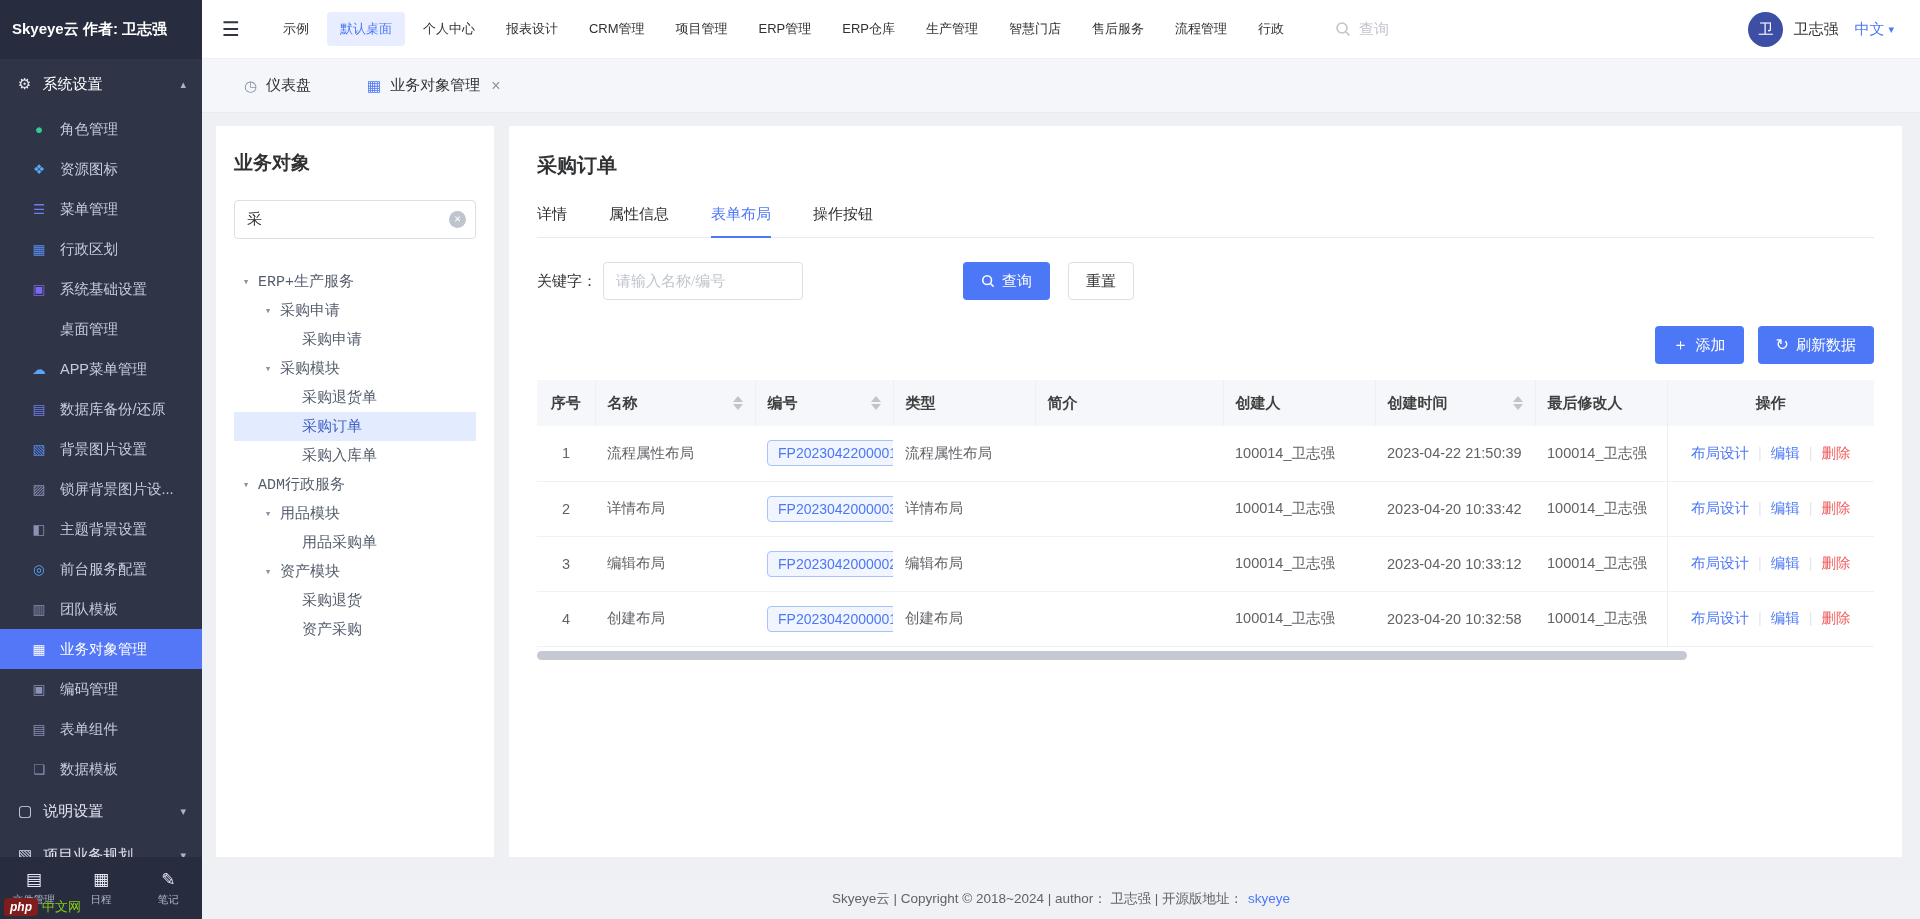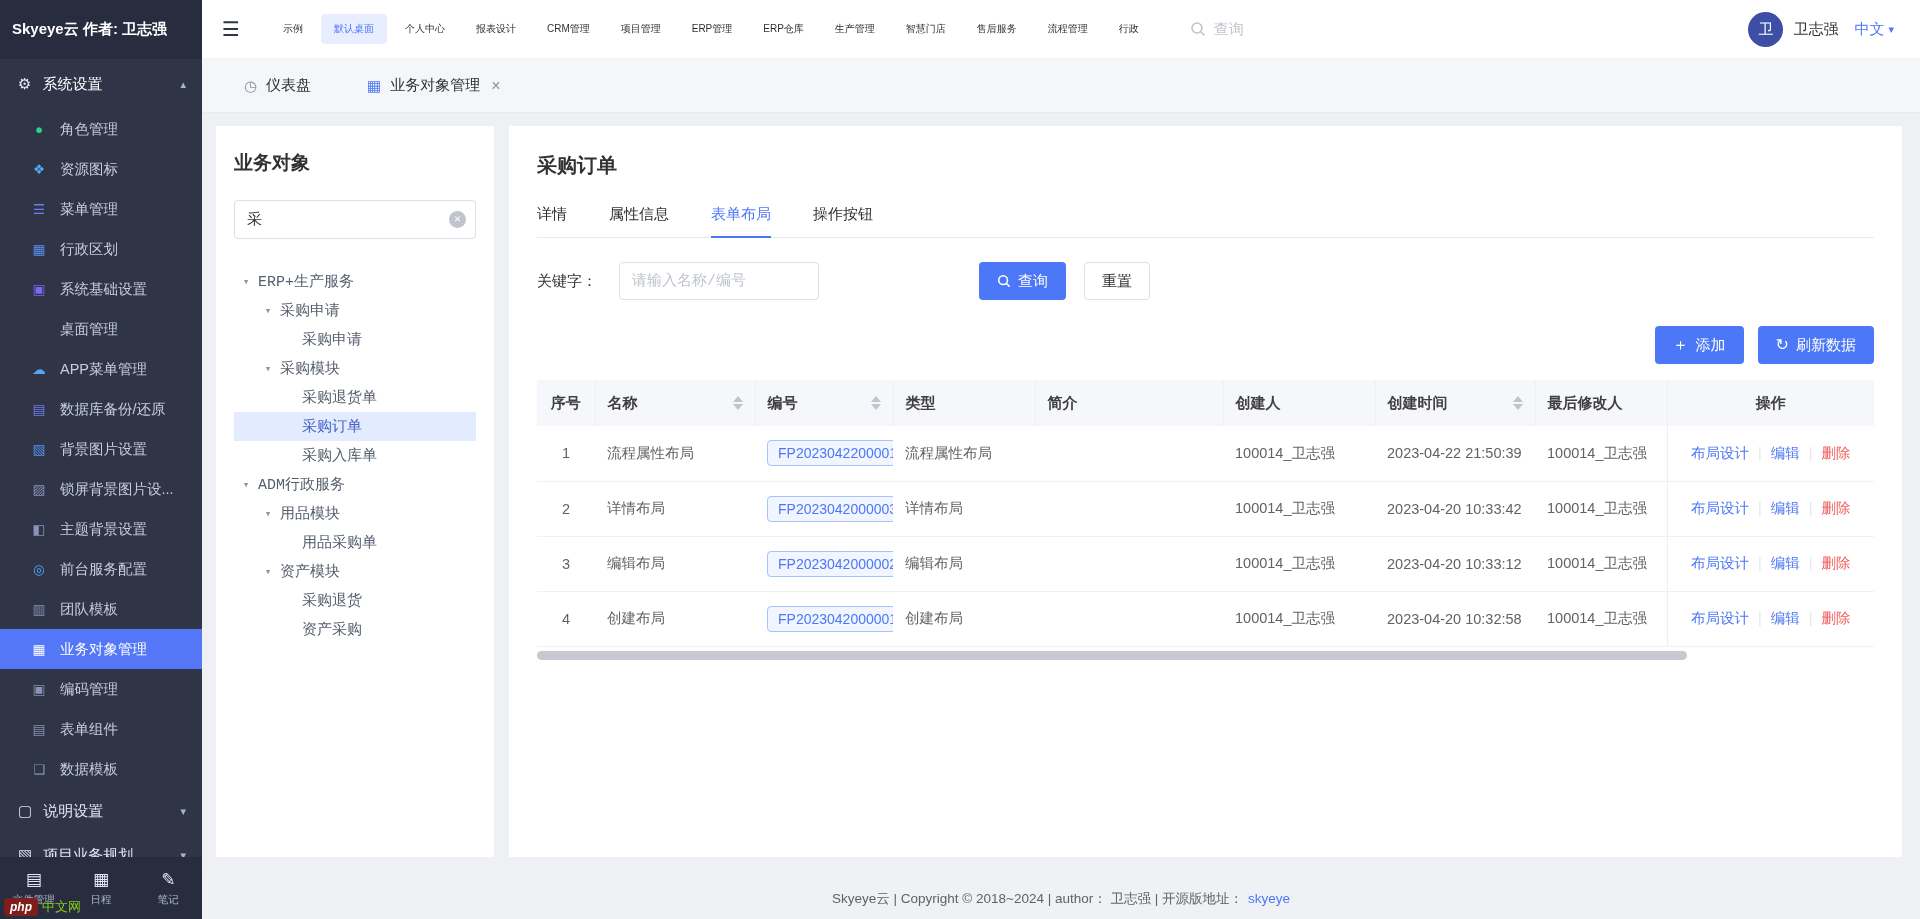--- a/index.html
+++ b/index.html
@@ -26,21 +26,21 @@
   .dock-item .lb { font-size:10.5px; color:#aeb4c8; }
   .watermark { position:absolute; left:4px; bottom:3px; display:flex; align-items:center; gap:4px; z-index:5; }
   .php-badge { background:#7f1d1d; color:#fff; font-weight:bold; font-size:12px; padding:2px 6px; border-radius:4px; font-style:italic; }
   .wm-text { font-size:13px; color:#84cc16; }
 
   
   .main-col { flex:1; min-width:0; display:flex; flex-direction:column; }
   .topnav { height:59px; background:#fff; display:flex; align-items:center; padding:0 26px 0 20px; border-bottom:1px solid #f0f1f4; }
   .burger { font-size:20px; color:#2f3447; margin-right:30px; cursor:pointer; }
   .nav-items { display:flex; align-items:center; gap:5px; }
-  .nav-item { padding:8px 13px; font-size:10px; color:#303133; border-radius:4px; cursor:pointer; white-space:nowrap;text-align:right; }
+  .nav-item { padding:8px 13px; font-size:13px; color:#303133; border-radius:4px; cursor:pointer; white-space:nowrap;text-align:right; }
   .nav-item.active { background:#e8eeff; color:var(--accent,#4c78f7); }
   .nav-search { margin-left:38px; display:flex; align-items:center; gap:8px; color:#c0c4cc; font-size:15px; cursor:pointer; }
   .nav-user { margin-left:auto; display:flex; align-items:center; }
   .avatar { width:35px; height:35px; border-radius:50%; background:#3d4fa5; color:#fff; display:flex; align-items:center; justify-content:center; font-size:15px; cursor:pointer; }
   .user-name { font-size:15px; color:#303133; margin-left:10px; }
   .lang { display:flex; align-items:center; gap:4px; color:var(--accent,#4c78f7); font-size:15px; margin-left:16px; cursor:pointer; }
   .lang .chev { font-size:11px; }
 
   .tabbar { height:54px; background:#f5f6f9; border-bottom:1px solid #e8eaf0; display:flex; align-items:center; padding:0 20px 0 42px; gap:56px; }
   .tab-item { display:flex; align-items:center; gap:9px; font-size:15px; color:#303133; cursor:pointer; }
@@ -62,21 +62,21 @@
 
   .page-card { flex:1; min-width:0; background:#fff; padding:26px 28px; display:flex; flex-direction:column; }
   .page-title { font-size:20px; font-weight:bold; color:#303133; }
   .detail-tabs { display:flex; gap:42px; margin-top:26px; border-bottom:1px solid #e7eaf0; }
   .detail-tab { padding-bottom:13px; font-size:15px; color:#303133; cursor:pointer; position:relative; }
   .detail-tab.active { color:var(--accent,#4c78f7); }
   .detail-tab.active::after { content:""; position:absolute; left:0; right:0; bottom:-1px; height:2px; background:var(--accent,#4c78f7); }
 
   .filter-row { display:flex; align-items:center; margin-top:24px; }
   .filter-label { font-size:15px; color:#303133; }
-  .filter-input { width:200px; height:38px; border:1px solid #dcdfe6; border-radius:4px; padding:0 12px; font-size:15px; margin-left:22px; outline:none; font-family:Liberation Mono, monospace; color:#303133; }
+  .filter-input { width:200px; height:38px; border:1px solid #dcdfe6; border-radius:4px; padding:0 12px; font-size:15px; margin-left:6px; outline:none; font-family:Liberation Serif, serif; color:#303133; }
   .filter-input::placeholder { color:#bfc4cd; }
   .btn { display:inline-flex; align-items:center; justify-content:center; gap:7px; height:38px; padding:0 17px; border-radius:4px; font-size:15px; cursor:pointer; border:1px solid transparent; white-space:nowrap; }
   .btn-primary { background:var(--accent,#4c78f7); color:#fff; }
   .btn-plain { background:#fff; border-color:#dcdfe6; color:#303133; }
   .query-btn { margin-left:160px; }
   .reset-btn { margin-left:18px; }
   .btn .b-ic { font-size:16px; line-height:1; }
 
   .toolbar-row { display:flex; justify-content:flex-end; gap:14px; margin-top:26px; }
 

